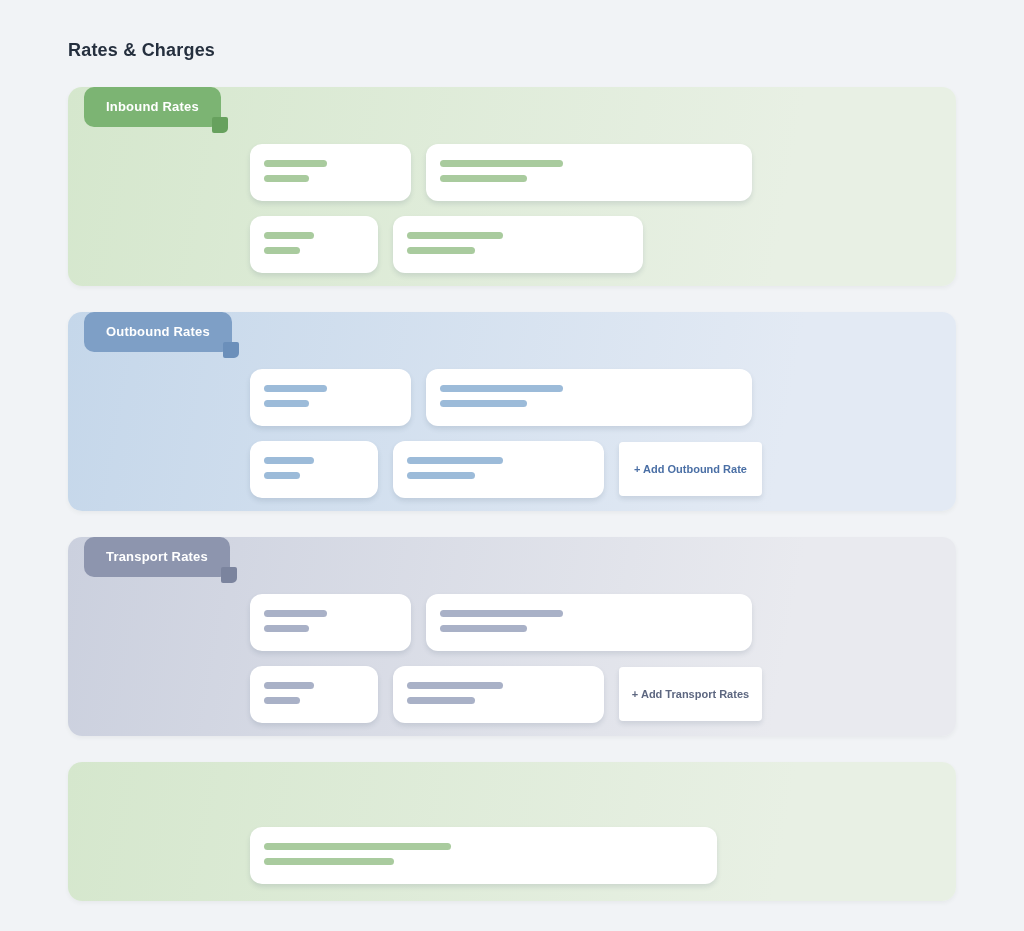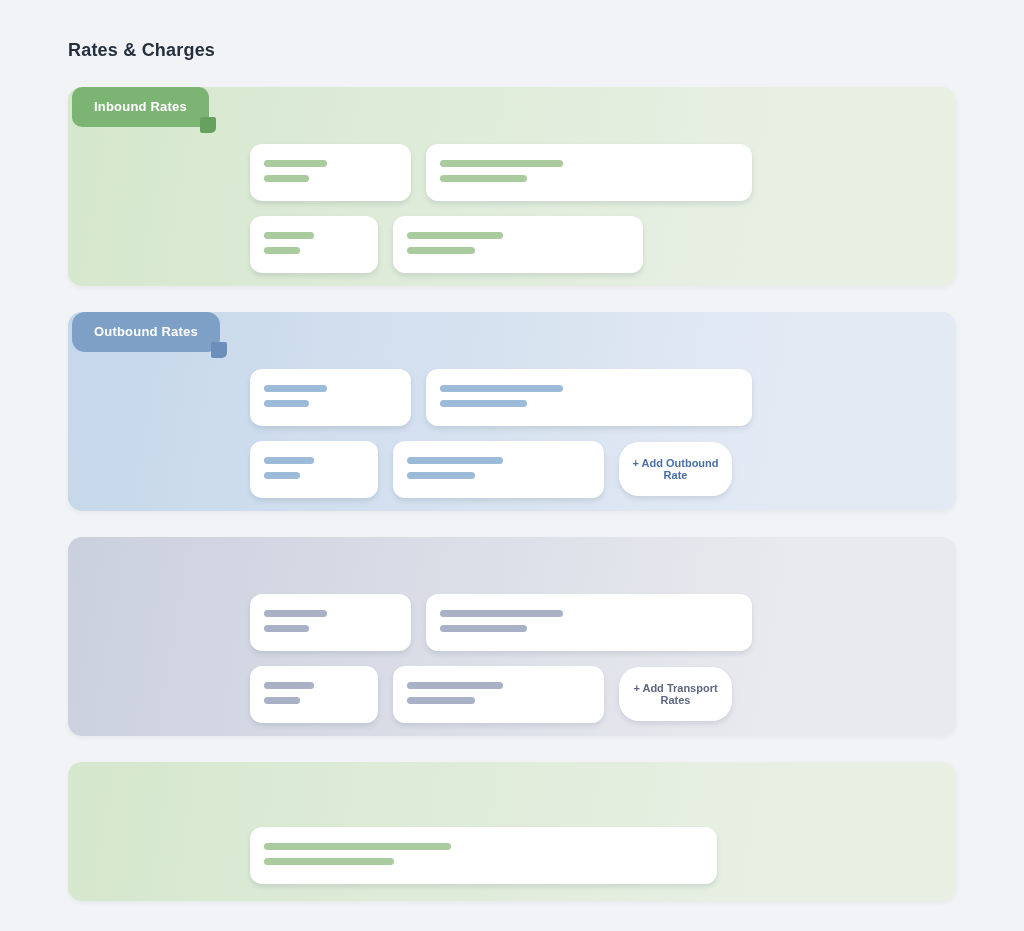--- a/index.html
+++ b/index.html
@@ -16,31 +16,31 @@
   }
   .section {
     position:relative; width:888px; border-radius:14px;
     margin-bottom:26px; box-shadow:0 2px 4px rgba(60,80,70,0.06);
   }
   .sec-green { background:linear-gradient(100deg,#d5e7cd 0%,#e8f0e4 80%); }
   .sec-blue  { background:linear-gradient(100deg,#c5d7ea 0%,#e3eaf4 80%); }
   .sec-gray  { background:linear-gradient(100deg,#cbd0de 0%,#e9eaef 80%); }
 
   .tab {
-    position:absolute; top:0; left:4px; z-index:2;
+    position:absolute; top:0; left:16px; z-index:2;
     height:40px; line-height:40px; padding:0 22px;
     border-radius:10px; color:#ffffff;
     font-size:13px; font-weight:bold; letter-spacing:0.2px;
   }
   .tab::after {
     content:""; position:absolute; right:-7px; bottom:-6px;
     width:16px; height:16px; z-index:-1; border-radius:2px 2px 5px 2px;
   }
   .tab-green { background:#7cb473; } .tab-green::after { background:#67a15e; }
-  .tab-blue  { background:#7e9fc6;border-radius:13px; } .tab-blue::after  { background:#6b8fba; }
+  .tab-blue  { background:#7e9fc6; } .tab-blue::after  { background:#6b8fba; }
   .tab-gray  { background:#8d95ae; } .tab-gray::after  { background:#7b849e; }
 
   .content { padding:57px 0 13px 182px; }
   .content-storage { padding:65px 0 17px 182px; }
   .row { display:flex; gap:15px; margin-bottom:15px; }
   .row:last-child { margin-bottom:0; }
 
   .card {
     background:#ffffff; border-radius:12px; height:57px;
     box-sizing:border-box; padding:16px 0 0 14px;
@@ -51,22 +51,22 @@
   .sec-blue  .bar { background:#9cbbd9; }
   .sec-gray  .bar { background:#a9b1c7; }
 
   .w161{width:161px} .w326{width:326px} .w128{width:128px}
   .w250{width:250px} .w211{width:211px} .w467{width:467px}
   .b187{width:187px} .b130{width:130px} .b123{width:123px}
   .b96{width:96px} .b87{width:87px} .b68{width:68px}
   .b63{width:63px} .b50{width:50px} .b45{width:45px} .b36{width:36px}
 
   .add-btn {
-    width:113px; height:54px; margin-top:1px;
-    background:#ffffff; border:none; border-radius:20px;
+    width:143px; height:54px; margin-top:1px;
+    background:#ffffff; border:none; border-radius:4px;
     box-shadow:0 3px 5px rgba(50,70,90,0.13);
     font-family:"Liberation Sans", sans-serif;
     font-size:11px; font-weight:bold; cursor:pointer;
   }
   .add-outbound { color:#4a6fa5; }
   .add-transport { color:#5d6780; }
 </style>
 </head>
 <body>
 
@@ -121,20 +121,21 @@
         <div class="card w211">
           <div class="bar b96"></div>
           <div class="bar b68"></div>
         </div>
         <button class="add-btn add-outbound">+ Add Outbound Rate</button>
       </div>
     </div>
   </div>
 
   <div class="section sec-gray">
+    <div class="tab tab-gray">Transport Rates</div>
     <div class="content">
       <div class="row">
         <div class="card w161">
           <div class="bar b63"></div>
           <div class="bar b45"></div>
         </div>
         <div class="card w326">
           <div class="bar b123"></div>
           <div class="bar b87"></div>
         </div>

